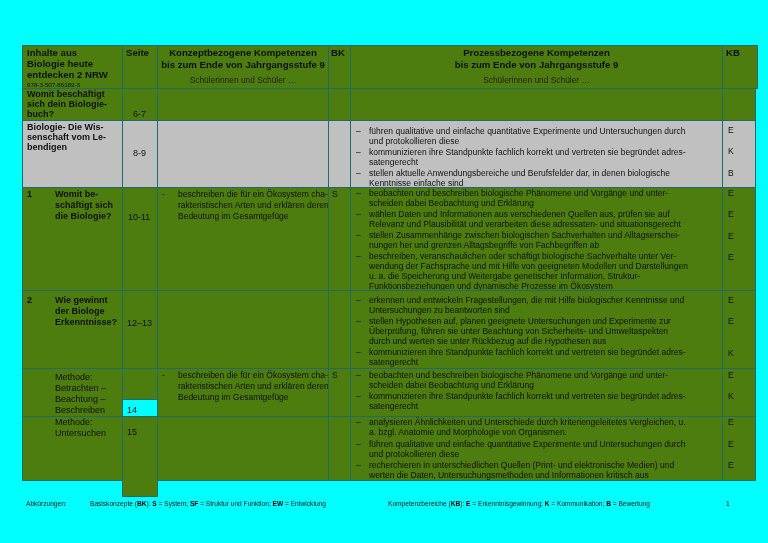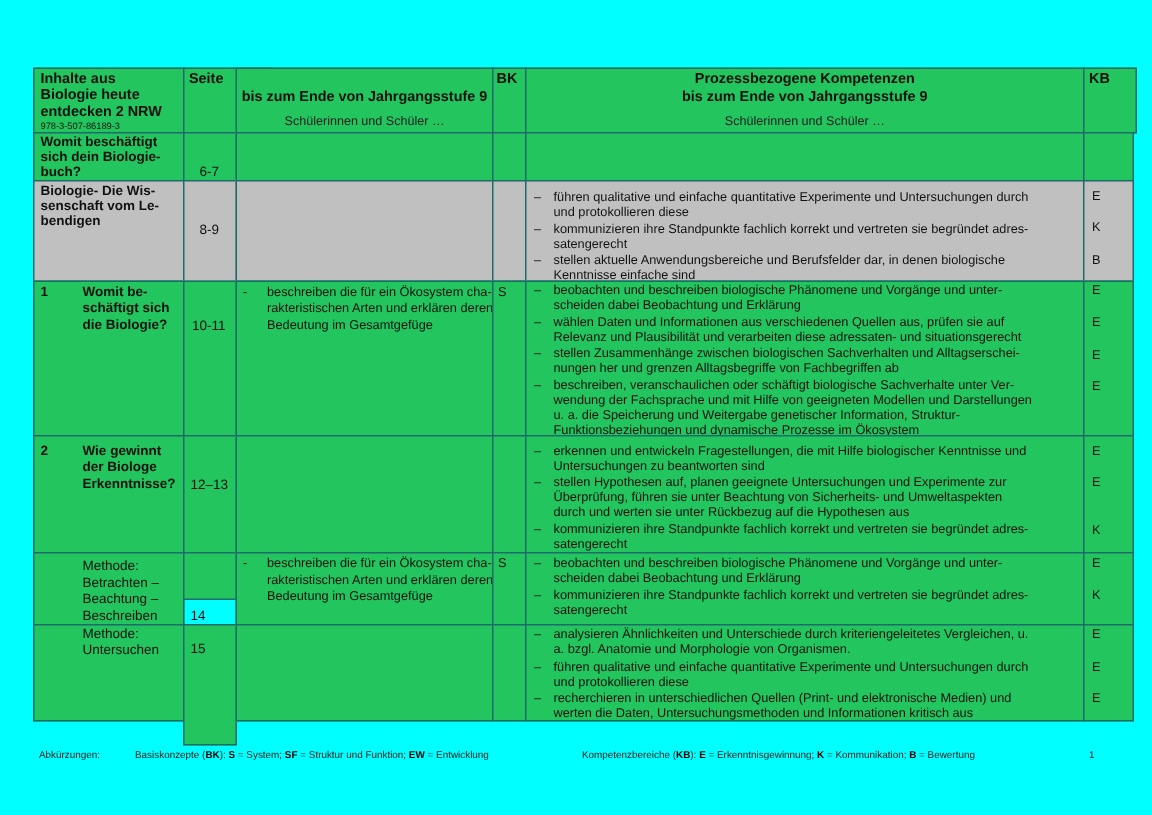--- a/index.html
+++ b/index.html
@@ -3,21 +3,21 @@
 <meta charset="utf-8">
 <style>
   html, body { margin:0; padding:0; }
   body {
     width:768px; height:543px; background:#00ffff; position:relative; overflow:hidden;
     font-family:"Liberation Sans", sans-serif; color:#111;
   }
   .abs { position:absolute; box-sizing:border-box; }
   .cell { position:absolute; box-sizing:border-box; border:1px solid #1f6b6b; }
   .gray { background:#c0c0c0; }
-  .cyan { background:#22c55e; }
+  .cyan { background:#4d7c0f; }
   .t { position:absolute; font-size:9px; line-height:11px; white-space:nowrap; }
   .b { font-weight:bold; }
   .hdr { font-size:9.6px; line-height:12px; font-weight:bold; text-align:center; }
   .sub { font-size:8.4px; color:#222; text-align:center; }
   .li { position:absolute; font-size:8.5px; line-height:11px; }
   .li .dash { position:absolute; left:0; top:0; }
   .li .txt { position:absolute; left:13px; top:0; white-space:pre; }
   .kb { position:absolute; font-size:8.5px; }
   .foot { position:absolute; font-size:6.6px; color:#222; white-space:nowrap; }
   .foot b { color:#000; }
@@ -30,20 +30,21 @@
   <div class="cell cyan" style="left:22px;top:45px;width:101px;height:44px;">
     <div class="t b" style="left:4px;top:1px;font-size:9.6px;line-height:11.5px;">Inhalte aus</div>
     <div class="t b" style="left:4px;top:12px;font-size:9.6px;line-height:11.5px;">Biologie heute</div>
     <div class="t b" style="left:4px;top:23px;font-size:9.6px;line-height:11.5px;text-align:right;">entdecken 2 NRW</div>
     <div class="t" style="left:4px;top:35px;font-size:6.2px;line-height:7px;">978-3-507-86189-3</div>
   </div>
   <div class="cell cyan" style="left:122px;top:45px;width:59px;height:44px;">
     <div class="t b" style="left:3px;top:1px;font-size:9.6px;">Seite</div>
   </div>
   <div class="cell cyan" style="left:157px;top:45px;width:172px;height:44px;">
+    <div class="hdr abs" style="left:0;top:1px;width:100%;">Konzeptbezogene Kompetenzen</div>
     <div class="hdr abs" style="left:0;top:13px;width:100%;">bis zum Ende von Jahrgangsstufe 9</div>
     <div class="sub abs" style="left:0;top:29px;width:100%;">Schülerinnen und Schüler …</div>
   </div>
   <div class="cell cyan" style="left:328px;top:45px;width:23px;height:44px;">
     <div class="t b" style="left:2px;top:1px;font-size:9.6px;">BK</div>
   </div>
   <div class="cell cyan" style="left:350px;top:45px;width:373px;height:44px;">
     <div class="hdr abs" style="left:0;top:1px;width:100%;">Prozessbezogene Kompetenzen</div>
     <div class="hdr abs" style="left:0;top:13px;width:100%;">bis zum Ende von Jahrgangsstufe 9</div>
     <div class="sub abs" style="left:0;top:29px;width:100%;">Schülerinnen und Schüler …</div>

